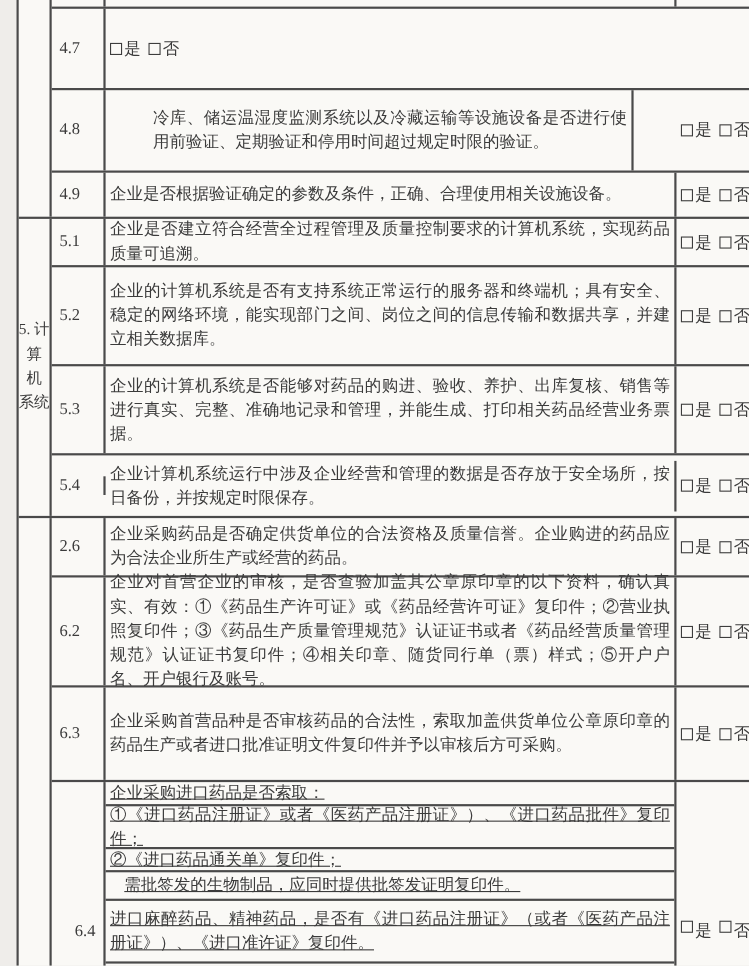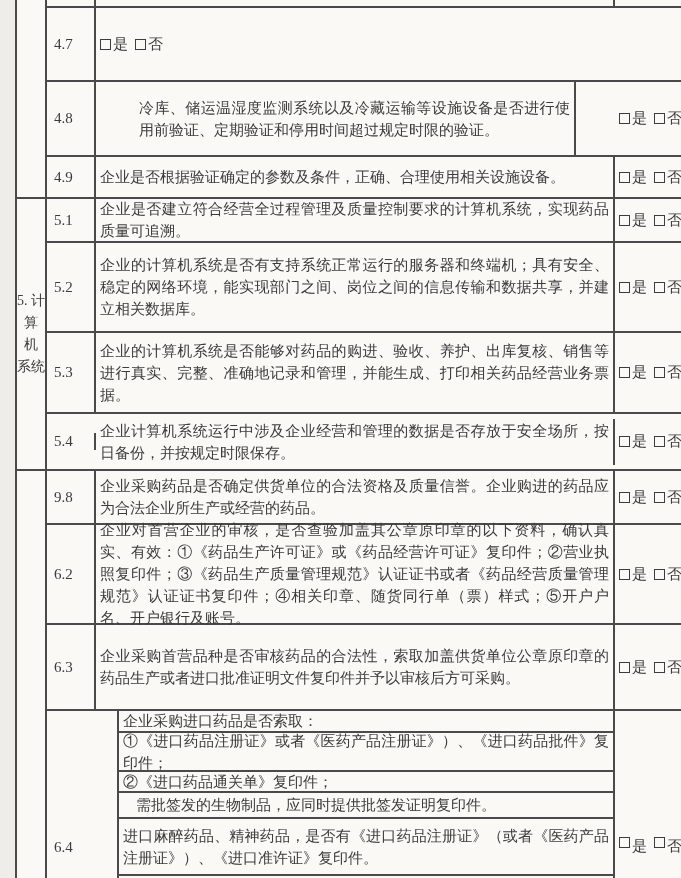--- a/index.html
+++ b/index.html
@@ -49,32 +49,32 @@
   }
   .box.second{margin-left:7px;}
   
   .h-sliver{height:8px;}
   .h47{height:74px;} .h48{height:75px;gap:39px;} .h49{height:40px;}
   .h51{height:44px;} .h52{height:90px;} .h53{height:81px;} .h54{height:55px;align-items:center;}
   .h61{height:54px;} .h62{height:100px;} .h63{height:86px;}
   
   .block{flex:1;display:flex;flex-direction:row;box-sizing:border-box;min-height:0;}
   .blk-num{
-    width:72px;box-sizing:border-box;border-right:2px solid #4a4a4a;flex-shrink:0;
-    display:flex;align-items:flex-start;padding-left:7px;padding-top:128px;
+    width:49px;box-sizing:border-box;border-right:2px solid #4a4a4a;flex-shrink:0;
+    display:flex;align-items:flex-start;padding-left:21px;padding-top:128px;
     font-size:15px;
   }
   .blk-mid{flex:1;display:flex;flex-direction:column;border-right:2px solid #4a4a4a;box-sizing:border-box;min-width:0;}
   .blk-chk{
     width:73px;box-sizing:border-box;flex-shrink:0;
     display:flex;align-items:flex-start;padding-left:4px;padding-top:126px;
     white-space:nowrap;font-size:15px;
   }
   .sub{display:flex;align-items:center;box-sizing:border-box;border-bottom:2px solid #4a4a4a;padding:1px 4px;}
-  .sub p{margin:0;font-size:15px;line-height:22px;text-align:justify;}
+  .sub p{margin:0;font-size:15px;line-height:22px;text-align:justify;text-decoration:underline;}
   .sub.indent{padding-left:17px;}
   .s1{height:22px;} .s2{height:39px;} .s3{height:21px;} .s4{height:28px;} .s5{height:71px;}
   .s6{flex:1;border-bottom:none;}
 </style>
 </head>
 <body>
 
 <div class="page">
   <div class="table">
 
@@ -181,21 +181,21 @@
               <span>否</span>
           </div>
         </div>
       </div>
     </div>
 
     <div class="section" style="flex:1;min-height:0;">
       <div class="cat-cell"></div>
       <div class="rows">
         <div class="row h61">
-          <div class="num">9.8</div>
+          <div class="num">2.6</div>
           <div class="desc">
               <p>企业采购药品是否确定供货单位的合法资格及质量信誉。企业购进的药品应为合法企业所生产或经营的药品。</p>
             </div>
           <div class="chk">
             <span class="box"></span>
               <span>是</span>
             <span class="box second"></span>
               <span>否</span>
           </div>
         </div>

